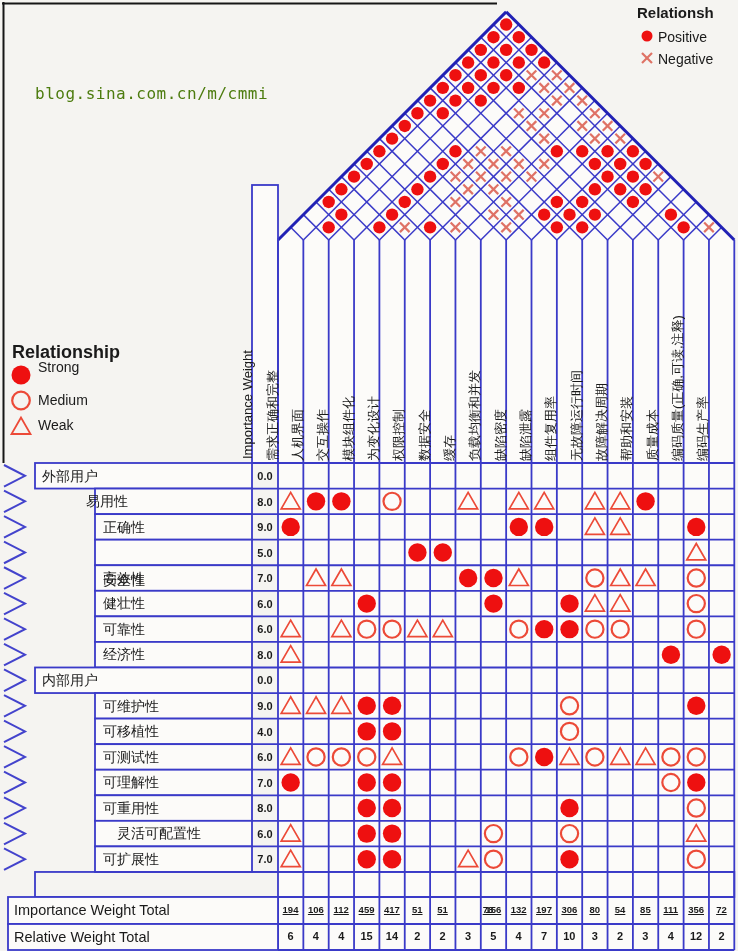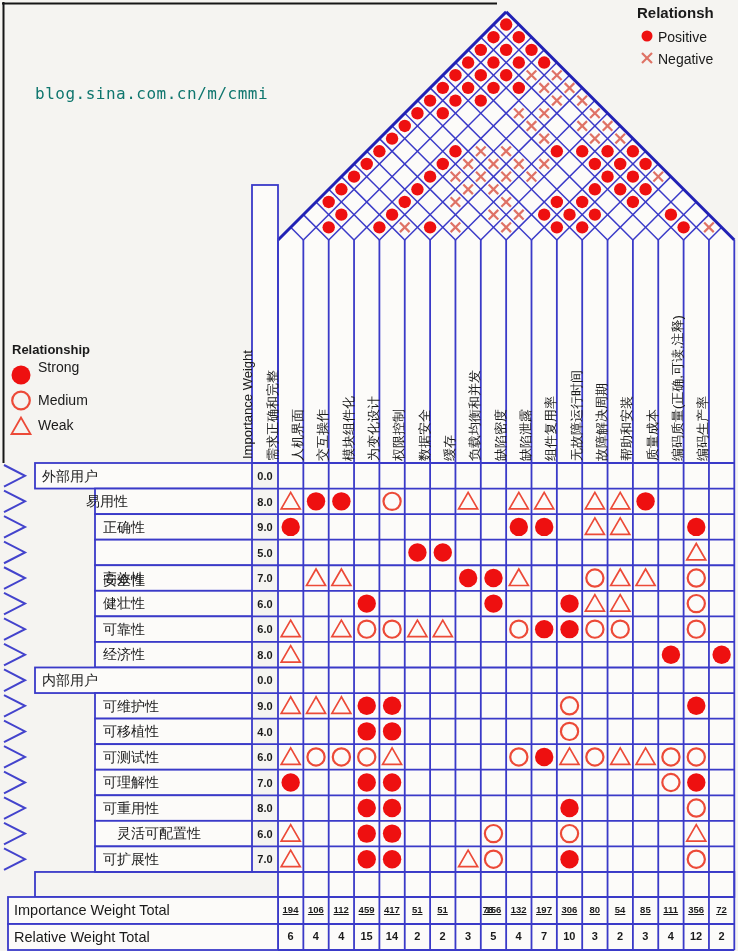--- a/index.html
+++ b/index.html
@@ -1,24 +1,24 @@
 <!DOCTYPE html>
 <html><head>
 <meta charset="utf-8">
 <style>
   html,body{margin:0;padding:0;background:#e9e8e5;}
   #stage{position:relative;width:738px;height:951px;background:#f5f4f1;overflow:hidden;
          font-family:"Liberation Sans",sans-serif;color:#1a1a1a;}
   #stage svg.layer{position:absolute;left:0;top:0;}
   .txt{position:absolute;white-space:nowrap;}
-  .wm{left:35px;top:84px;font-family:"DejaVu Sans Mono",monospace;font-size:16px;letter-spacing:0.5px;color:#0f766e;}
+  .wm{left:35px;top:84px;font-family:"DejaVu Sans Mono",monospace;font-size:16px;letter-spacing:0.5px;color:#4d7c0f;}
   .rl-title{left:637px;top:4px;font-size:15px;font-weight:bold;}
   .rl-pos{left:658px;top:29px;font-size:14px;}
   .rl-neg{left:658px;top:51px;font-size:14px;}
-  .ml-title{left:12px;top:342px;font-size:13px;font-weight:bold;}
+  .ml-title{left:12px;top:342px;font-size:18px;font-weight:bold;}
   .ml-strong{left:38px;top:359px;font-size:14px;}
   .ml-medium{left:38px;top:392px;font-size:14px;}
   .ml-weak{left:38px;top:417px;font-size:14px;}
   .iwhdr{left:257px;top:441px;height:18px;line-height:18px;transform-origin:0 100%;
          transform:rotate(-90deg);font-size:13px;}
   .colhdr{position:absolute;height:20px;line-height:20px;transform-origin:0 100%;
           transform:rotate(-90deg);font-size:13px;white-space:nowrap;}
   .rowlabel{position:absolute;font-size:14px;white-space:nowrap;}
   .weight{position:absolute;width:26px;text-align:center;font-size:11px;font-weight:bold;}
   .tlabel1{left:14px;top:902px;font-size:14.5px;}

